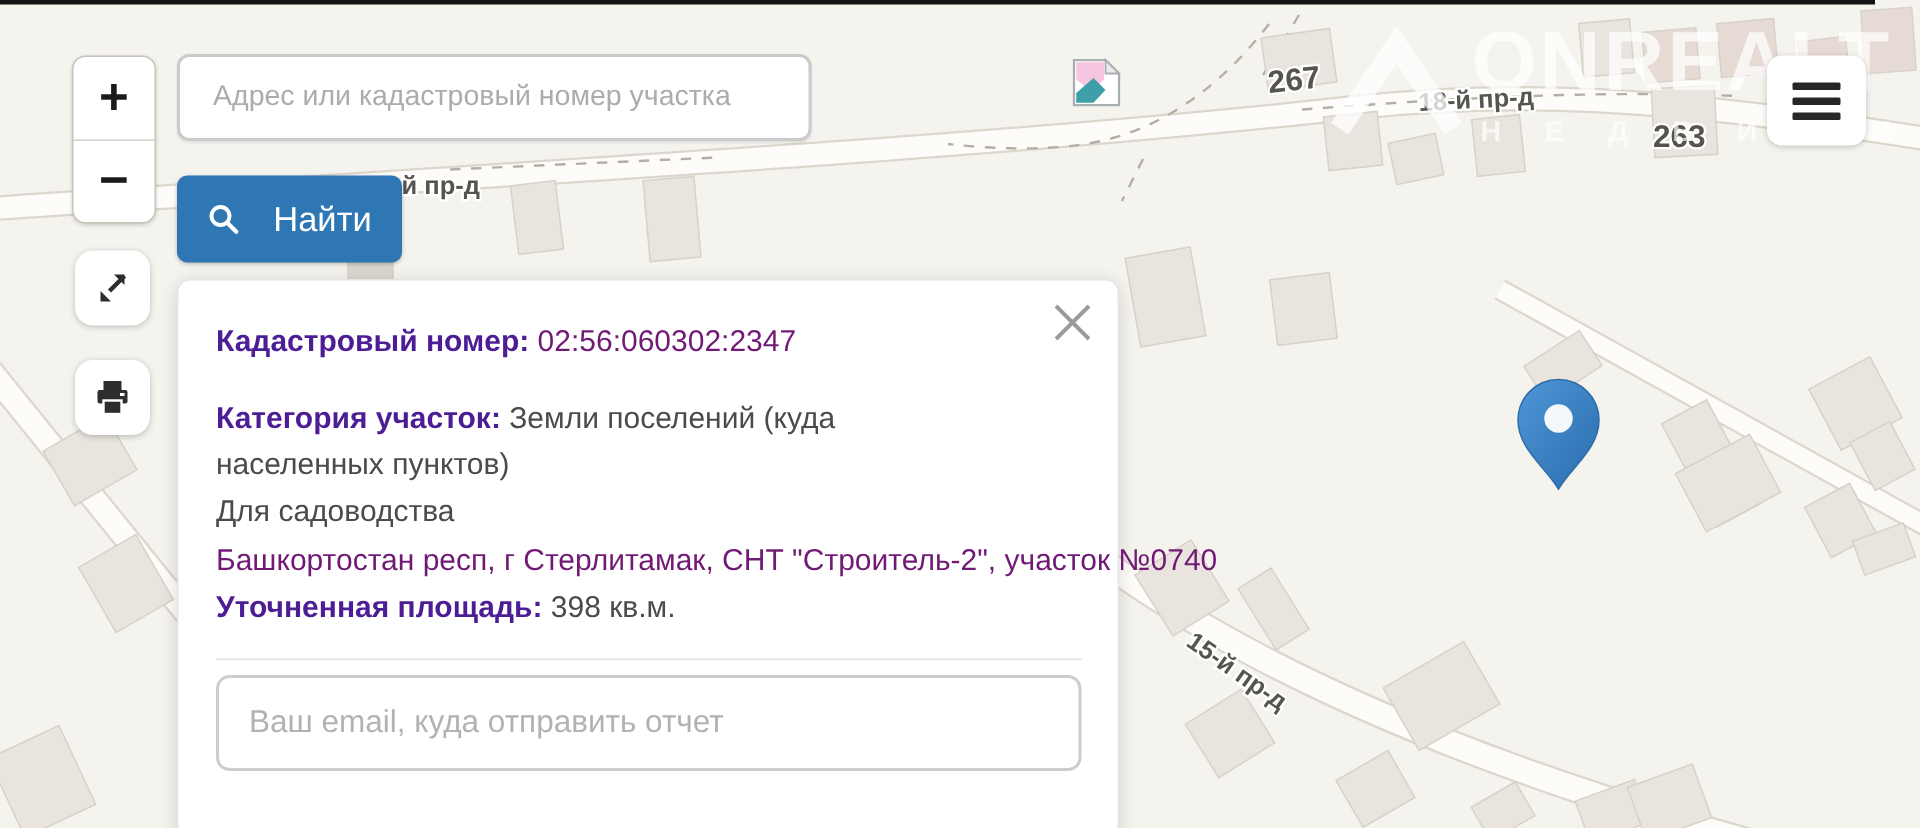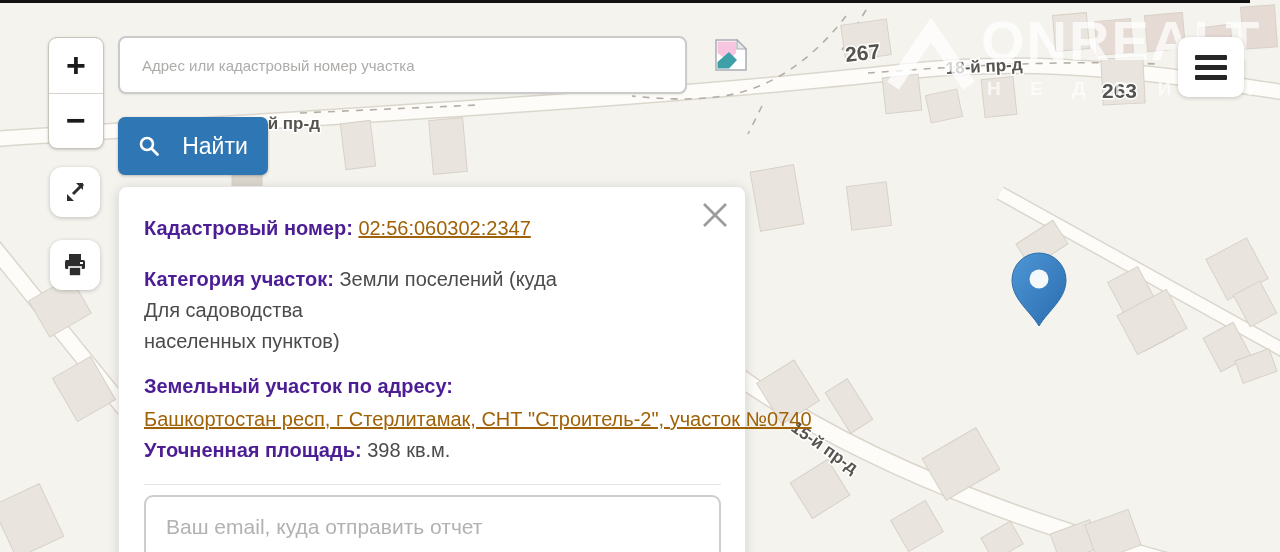--- a/index.html
+++ b/index.html
@@ -16,36 +16,36 @@
   .wm-brand { position:absolute; left:96px; top:2px; font-size:56px; font-weight:700; letter-spacing:2px; color:rgba(255,255,255,0.72); white-space:nowrap; }
   .wm-sub { position:absolute; left:102px; top:72px; font-size:19px; font-weight:700; letter-spacing:12px; color:rgba(255,255,255,0.68); white-space:nowrap; }
 
   .topbar { position:absolute; left:0; top:0; width:1250px; height:3px; background:#121212; }
 
   
   .zoomstack { position:absolute; left:48px; top:37px; width:56px; height:112px; background:#fff; border:1px solid #c8c4bc; border-radius:9px; box-shadow:0 1px 3px rgba(0,0,0,.18); display:flex; flex-direction:column; }
   .zoomstack .cell { flex:1; display:flex; align-items:center; justify-content:center; font-size:34px; font-weight:700; color:#1b1b1b; cursor:pointer; }
   .zoomstack .cell + .cell { border-top:1px solid #d6d2ca; }
 
-  .search-input { position:absolute; left:118px; top:36px; width:569px; height:58px; border:2px solid #cbcbcb; border-radius:8px; background:#fff; font-size:15px; color:#3b82f6; padding:0 22px; outline:none; box-shadow:0 1px 2px rgba(0,0,0,.08); font-family:"Liberation Sans",sans-serif; }
+  .search-input { position:absolute; left:118px; top:36px; width:423px; height:58px; border:2px solid #cbcbcb; border-radius:8px; background:#fff; font-size:19px; color:#3b82f6; padding:0 22px; outline:none; box-shadow:0 1px 2px rgba(0,0,0,.08); font-family:"Liberation Sans",sans-serif; }
   .search-input::placeholder { color:#aeacaa; }
 
   .find-btn { position:absolute; left:118px; top:117px; width:150px; height:58px; background:#2f76b5; border:none; border-radius:7px; color:#fff; font-size:23px; display:flex; align-items:center; justify-content:center; gap:22px; cursor:pointer; box-shadow:0 1px 3px rgba(0,0,0,.25); font-family:"Liberation Sans",sans-serif; }
 
   .sq-btn { position:absolute; width:50px; height:50px; background:#fff; border-radius:12px; box-shadow:0 1px 4px rgba(0,0,0,.22); display:flex; align-items:center; justify-content:center; cursor:pointer; border:none; }
   #expand-btn { left:50px; top:167px; }
   #print-btn { left:50px; top:240px; }
 
   .hamburger { position:absolute; left:1178px; top:37px; width:66px; height:60px; background:#fff; border-radius:10px; box-shadow:0 1px 4px rgba(0,0,0,.2); display:flex; flex-direction:column; align-items:center; justify-content:center; gap:5px; cursor:pointer; border:none; }
   .hamburger .bar { width:32px; height:5px; background:#262626; border-radius:1px; }
 
   
   .card { position:absolute; left:118px; top:186px; width:628px; height:424px; background:#fff; border:1px solid #e5e5e5; border-radius:9px; box-shadow:0 2px 12px rgba(0,0,0,.14); padding:26px 24px 0 25px; font-size:20px; color:#4b4b4b; line-height:31px; }
   .card b { color:#4c1d95; }
-  .card a { color:#a16207; text-decoration:underline; cursor:pointer; }
+  .card a { color:#701a75; cursor:pointer; }
   .cad-row { margin-bottom:20px; }
   .addr-label { margin-top:14px; }
   .addr-link { margin-top:2px; white-space:nowrap; overflow:visible; }
   .area-row { }
   .card hr { border:none; border-top:1px solid #e3e3e3; margin-top:18px; }
   .email-input { margin-top:10px; width:100%; height:64px; border:2px solid #cdcdcd; border-radius:9px; font-size:21px; padding:0 20px; color:#333; outline:none; font-family:"Liberation Sans",sans-serif; }
   .email-input::placeholder { color:#b3b1b1; }
   .close-btn { position:absolute; top:10px; right:12px; width:36px; height:36px; background:none; border:none; cursor:pointer; display:flex; align-items:center; justify-content:center; }
 </style>
 </head>
@@ -193,24 +193,23 @@
 
   <p class="cad-row">
     <b>Кадастровый номер:</b>
     <a>02:56:060302:2347</a>
   </p>
 
   <p>
     <b>Категория участок:</b>
     <span>Земли поселений (куда</span>
   </p>
+  <div>населенных пунктов)</div>
   <div>Для садоводства</div>
-  <div>населенных пунктов)</div>
-
-  <p class="addr-label"><b>Земельный участок по адресу:</b></p>
+
   <div class="addr-link">
     <a>Башкортостан респ, г Стерлитамак, СНТ "Строитель-2", участок №0740</a>
   </div>
 
   <p class="area-row">
     <b>Уточненная площадь:</b>
     <span>398 кв.м.</span>
   </p>
 
   <hr>

